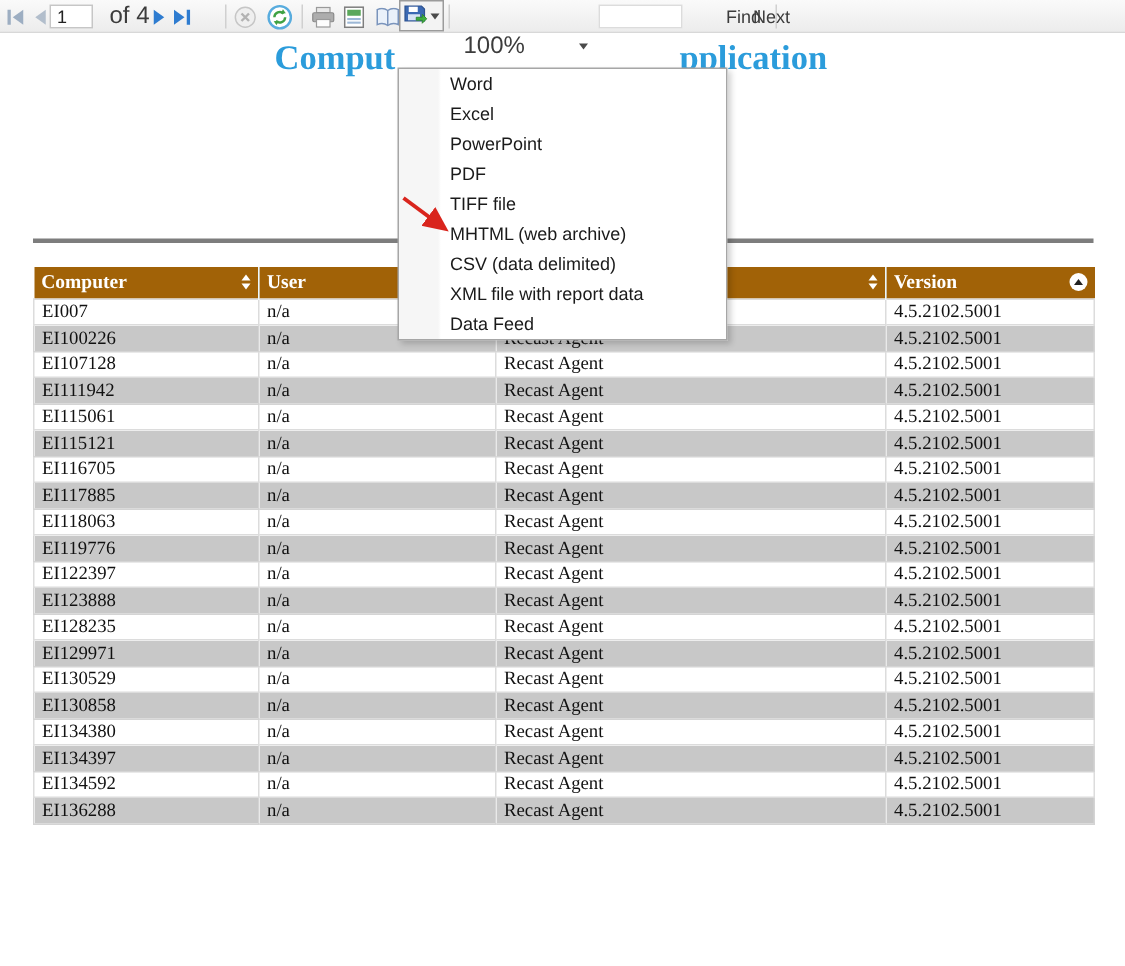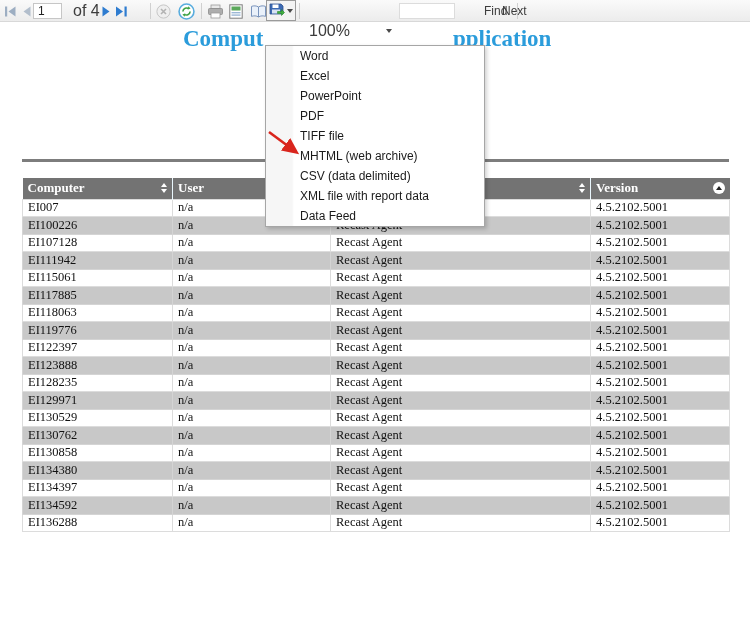--- a/index.html
+++ b/index.html
@@ -34,21 +34,21 @@
                 color:#2B9CDB; white-space:nowrap; }
   .sub-frag { position:absolute; font-family:"Liberation Serif",serif;
               color:#4d7c0f; white-space:nowrap; }
   .divider { position:absolute; left:22px; top:159px; width:707px; height:3px;
              background:#7D7D7D; }
 
   
   .report-table { position:absolute; left:22px; top:178px; width:707px;
                   border-collapse:collapse; table-layout:fixed;
                   font-family:"Liberation Serif",serif; }
-  .report-table th { background:#737373; color:#fff; font:bold 13px "Liberation Serif",serif;
+  .report-table th { background:#a16207; color:#fff; font:bold 13px "Liberation Serif",serif;
                      text-align:left; height:21px; padding:0 5px;
                      border-right:1px solid #EAF7FD; }
   .report-table th:last-child { border-right:none; }
   .th-wrap { display:flex; justify-content:space-between; align-items:center; }
   .sort-both { display:inline-flex; flex-direction:column; gap:2px; align-items:center; }
   .t-up   { width:0;height:0;border-left:3.5px solid transparent;border-right:3.5px solid transparent;border-bottom:4px solid #fff; }
   .t-down { width:0;height:0;border-left:3.5px solid transparent;border-right:3.5px solid transparent;border-top:4px solid #fff; }
   .sort-circle { width:12px; height:12px; border-radius:50%; background:#fff;
                  display:inline-flex; align-items:center; justify-content:center; }
   .t-up-dark { width:0;height:0;border-left:3px solid transparent;border-right:3px solid transparent;border-bottom:4px solid #222; }
@@ -245,20 +245,32 @@
         <td>Recast Agent</td>
         <td>4.5.2102.5001</td>
       </tr>
       <tr>
         <td>EI115061</td>
         <td>n/a</td>
         <td>Recast Agent</td>
         <td>4.5.2102.5001</td>
       </tr>
       <tr>
+        <td>EI115121</td>
+        <td>n/a</td>
+        <td>Recast Agent</td>
+        <td>4.5.2102.5001</td>
+      </tr>
+      <tr>
+        <td>EI116705</td>
+        <td>n/a</td>
+        <td>Recast Agent</td>
+        <td>4.5.2102.5001</td>
+      </tr>
+      <tr>
         <td>EI117885</td>
         <td>n/a</td>
         <td>Recast Agent</td>
         <td>4.5.2102.5001</td>
       </tr>
       <tr>
         <td>EI118063</td>
         <td>n/a</td>
         <td>Recast Agent</td>
         <td>4.5.2102.5001</td>
@@ -288,26 +300,20 @@
         <td>4.5.2102.5001</td>
       </tr>
       <tr>
         <td>EI129971</td>
         <td>n/a</td>
         <td>Recast Agent</td>
         <td>4.5.2102.5001</td>
       </tr>
       <tr>
         <td>EI130529</td>
-        <td>n/a</td>
-        <td>Recast Agent</td>
-        <td>4.5.2102.5001</td>
-      </tr>
-      <tr>
-        <td>EI130762</td>
         <td>n/a</td>
         <td>Recast Agent</td>
         <td>4.5.2102.5001</td>
       </tr>
       <tr>
         <td>EI130858</td>
         <td>n/a</td>
         <td>Recast Agent</td>
         <td>4.5.2102.5001</td>
       </tr>

